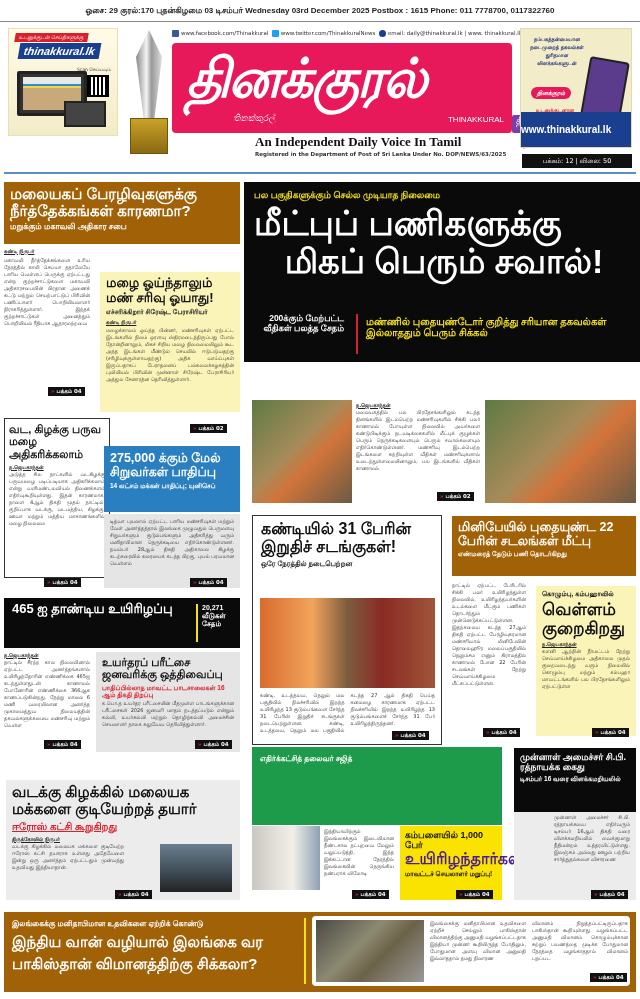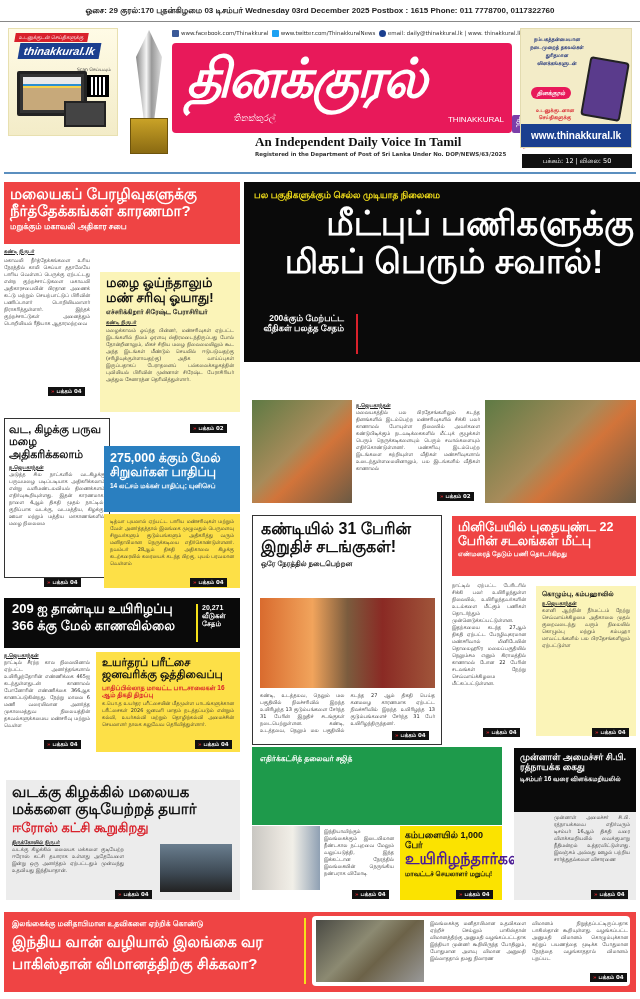--- a/index.html
+++ b/index.html
@@ -27,30 +27,30 @@
 .badge29 .t{position:absolute;left:0;top:10px;width:16px;height:18px;background:#7b3fa8;color:#fff;font-size:10px;text-align:center;border-radius:2px}
 .badge29 .n{position:absolute;left:16px;top:0;font-size:28px;font-weight:bold;color:#e5b50c;font-style:italic;font-family:"Liberation Sans",sans-serif;text-shadow:1px 1px 0 #b8860b}
 .badge29 .rib{position:absolute;left:10px;top:32px;background:#d9212b;color:#fff;font-size:5px;padding:1px 3px;transform:rotate(-10deg)}
 .tagline{left:255px;top:134px;font-family:"Liberation Serif",serif;font-weight:bold;font-size:13px;color:#111}
 .regline{left:255px;top:151px;font-size:5.5px;color:#333;font-weight:bold}
 .promo-right{left:520px;top:28px;width:112px;height:120px;background:#f3ecc8;border:1px solid #e3dbb0}
 .promo-right .txt{position:absolute;left:6px;top:6px;width:60px;font-size:5px;font-weight:bold;color:#1b2f7a;text-align:center;line-height:8px}
 .promo-right .logo{position:absolute;left:10px;top:58px;background:#e8195a;color:#fff;font-size:6px;font-weight:bold;padding:2px 6px;border-radius:6px;font-style:italic}
 .promo-right .sub{position:absolute;left:10px;top:78px;width:48px;font-size:5px;color:#d9212b;font-weight:bold;text-align:center;line-height:7px}
 .promo-right .phone{position:absolute;right:6px;top:30px;width:40px;height:60px;background:#5a3b8c;border:2px solid #222;border-radius:4px;transform:rotate(10deg)}
-.promo-right .url{position:absolute;left:0;bottom:0;width:100%;background:#1b3f8f;color:#fff;font-size:10px;font-weight:bold;text-align:center;padding:6px 0;font-family:"Liberation Sans",sans-serif}
+.promo-right .url{position:absolute;left:0;bottom:0;width:100%;background:#1b3f8f;color:#fff;font-size:10px;font-weight:bold;padding:12px 0;font-family:"Liberation Sans",sans-serif}
 .pricebox{left:522px;top:154px;width:110px;height:14px;background:#111;color:#fff;font-size:6.5px;text-align:center;line-height:14px}
 .rule{left:4px;top:172px;width:632px;height:2px;background:#5b8fbf}
 .box{position:absolute}
-.red{background:#ef4444;color:#fff}
+.red{background:#a16207;color:#fff}
 .black{background:#0a0a0a;color:#fff}
 .blue{background:#2a7fc0;color:#fff}
 .green{background:#1e9a4b;color:#fff}
 .yellowbg{background:#fbf4b8}
-.paleblue{background:#fde047}
+.paleblue{background:#e5e5e5}
 .grey{background:#ececec}
 .hd{font-family:"Liberation Sans",sans-serif;font-weight:bold;line-height:1.12}
 .body{font-size:5px;line-height:7px;color:#333;text-align:justify}
 .byline{font-size:5px;font-weight:bold;text-decoration:underline;color:#222}
 .pg{position:absolute;background:#111;color:#fff;font-size:5.5px;padding:1px 3px;font-weight:bold;white-space:nowrap}
 .pg .arr{color:#e0282e;margin-right:2px}
 .photo{position:absolute;background:linear-gradient(135deg,#5e7a44,#a78b5a 45%,#d2743a 60%,#6b5a44)}
 .photo.ceremony{background:linear-gradient(90deg,#d96b2e,#f1a45c 30%,#7b5c3e 50%,#8a2a24 70%,#a0553a)}
 .photo.people{background:linear-gradient(90deg,#c9c7c2,#e7e3dc 40%,#f1efe8 60%,#8fa0b3)}
 .photo.presser{background:linear-gradient(#6a7e8f,#3e4a55 60%,#222)}
@@ -117,24 +117,25 @@
 <div class="box yellowbg" style="left:100px;top:272px;width:140px;height:140px;padding:4px 6px">
   <div class="hd" style="font-size:13px">மழை ஓய்ந்தாலும் மண் சரிவு ஓயாது!</div>
   <div class="hd" style="font-size:6.5px;margin-top:3px;color:#222">எச்சரிக்கிறார் சிரேஷ்ட பேராசிரியர்</div>
   <div class="byline" style="margin-top:4px">கண்டி நிருபர்</div>
   <div class="body" style="margin-top:1px">மழைக்காலம் ஓய்ந்த பின்னர், மண்சரிவுகள் ஏற்பட்ட இடங்களில் நிலம் ஓரளவு ஸ்திரமடைந்திருப்பது போல் தோன்றினாலும், மிகச் சிறிய மழை நிலைமையிலும் கூட அந்த இடங்கள் மீண்டும் செயலில் ஈடுபடுவதற்கு (சரிழிவுக்குள்ளாவதற்கு) அதிக வாய்ப்புகள் இருப்பதாகப் பேராதனைப் பல்கலைக்கழகத்தின் புவியியல் பிரிவின் முன்னாள் சிரேஷ்ட பேராசிரியர் அத்துல சேனாரத்ன தெரிவித்துள்ளார்.</div>
 </div>
 <div class="pg" style="left:190px;top:424px"><span class="arr">»</span><span>பக்கம் 02</span></div>
 
 <div class="box black" style="left:244px;top:182px;width:400px;height:180px;padding:8px 10px">
   <div class="hd" style="font-size:9px;color:#f5e11a">பல பகுதிகளுக்கும் செல்ல முடியாத நிலைமை</div>
-  <div class="hd" style="font-size:34px;margin-top:4px;text-align:right">மீட்புப் பணிகளுக்கு</div>
+  <div class="hd" style="font-size:34px;margin-top:4px;text-align:left">மீட்புப் பணிகளுக்கு</div>
   <div class="hd" style="font-size:34px;text-align:center">மிகப் பெரும் சவால்!</div>
   <div class="hd" style="position:absolute;left:10px;top:132px;width:90px;font-size:8.5px;text-align:right">200க்கும் மேற்பட்ட வீதிகள் பலத்த சேதம்</div>
   <div style="position:absolute;left:112px;top:132px;width:2px;height:40px;background:#d9212b"></div>
+  <div class="hd" style="position:absolute;left:122px;top:134px;width:250px;font-size:10px;color:#f5e11a">மண்ணில் புதையுண்டோர் குறித்து சரியான தகவல்கள் இல்லாததும் பெரும் சிக்கல்</div>
 </div>
 <div class="photo" style="left:252px;top:400px;width:100px;height:103px"></div>
 <div class="box" style="left:356px;top:402px;width:124px;height:100px">
   <div class="byline">ந.ஜெயகாந்தன்</div>
   <div class="body">மலையகத்தில் பல பிரதேசங்களிலும் கடந்த தினங்களில் இடம்பெற்ற மண்சரிவுகளில் சிக்கி பலர் காணாமல் போயுள்ள நிலையில் அவர்களை கண்டுபிடிக்கும் நடவடிக்கைகளில் மீட்புக் குழுக்கள் பெரும் நெருக்கடிகளையும் பெரும் சவால்களையும் எதிர்கொண்டுள்ளனர். மண்சரிவு இடம்பெற்ற இடங்களை சுற்றியுள்ள வீதிகள் மண்சரிவுகளால் உடைந்துள்ளமையினாலும், பல இடங்களில் வீதிகள் காணாமல்</div>
 </div>
 <div class="pg" style="left:437px;top:492px"><span class="arr">»</span><span>பக்கம் 02</span></div>
 <div class="photo" style="left:485px;top:400px;width:151px;height:103px"></div>
 
 <div class="box" style="left:4px;top:418px;width:106px;height:160px;border:1px solid #333;padding:4px">
@@ -167,47 +168,47 @@
   <div class="hd" style="font-size:12.5px">மினிபேயில் புதையுண்ட 22 பேரின் சடலங்கள் மீட்பு</div>
   <div class="hd" style="font-size:6.5px;margin-top:2px">எண்மரைத் தேடும் பணி தொடர்கிறது</div>
 </div>
 <div class="box" style="left:452px;top:582px;width:74px;height:150px">
   <div class="body">நாட்டில் ஏற்பட்ட பேரிடரில் சிக்கி பலர் உயிரிழந்துள்ள நிலையில், உயிரிழந்தவர்களின் உடல்களை மீட்கும் பணிகள் தொடர்ந்தும் முன்னெடுக்கப்பட்டுள்ளன. இதற்கமைய கடந்த 27ஆம் திகதி ஏற்பட்ட பேரழிவுகரமான மண்சரிவால் மினிபேயின் தொலைஹூர மலைப்பகுதியில் நெலும்சம எனும் கிராமத்தில் காணாமல் போன 22 பேரின் சடலங்கள் நேற்று செவ்வாய்க்கிழமை மீட்கப்பட்டுள்ளன.</div>
 </div>
 <div class="pg" style="left:483px;top:728px"><span class="arr">»</span><span>பக்கம் 04</span></div>
 
 <div class="box yellowbg" style="left:536px;top:586px;width:100px;height:150px;padding:4px 6px">
   <div class="hd" style="font-size:6.5px">கொழும்பு, கம்பஹாவில்</div>
+  <div class="hd" style="font-size:17px;margin-top:3px">வெள்ளம் குறைகிறது</div>
   <div class="byline" style="margin-top:3px">ந.ஜெயகாந்தன்</div>
   <div class="body">களனி ஆற்றின் நீர்மட்டம் நேற்று செவ்வாய்க்கிழமை அதிகாலை முதல் குறைவடைந்து வரும் நிலையில் கொழும்பு மற்றும் கம்பஹா மாவட்டங்களில் பல பிரதேசங்களிலும் ஏற்பட்டுள்ள</div>
 </div>
 <div class="pg" style="left:592px;top:728px"><span class="arr">»</span><span>பக்கம் 04</span></div>
 
 <div class="box black" style="left:4px;top:598px;width:236px;height:50px;padding:4px 8px">
-  <div class="hd" style="font-size:13px;width:176px">209 ஐ தாண்டிய உயிரிழப்பு</div>
-  <div class="hd" style="font-size:13px;width:176px;margin-top:2px">366 க்கு மேல் காணவில்லை</div>
+  <div class="hd" style="font-size:13px;width:176px">465 ஐ தாண்டிய உயிரிழப்பு</div>
   <div style="position:absolute;left:192px;top:6px;width:2px;height:38px;background:#f5e11a"></div>
   <div class="hd" style="position:absolute;left:198px;top:6px;width:34px;font-size:7px">20,271 வீடுகள் சேதம்</div>
 </div>
 <div class="box" style="left:4px;top:652px;width:86px;height:90px">
   <div class="byline">ந.ஜெயகாந்தன்</div>
   <div class="body">நாட்டில் சீரற்ற கால நிலையினால் ஏற்பட்ட அனர்த்தங்களால் உயிரிழந்தோரின் எண்ணிக்கை 465ஐ கடந்துள்ளதுடன் காணாமல் போனோரின் எண்ணிக்கை 366ஆக காணப்படுகின்றது. நேற்று மாலை 6 மணி வரையிலான அனர்த்த முகாமைத்துவ நிலையத்தின் தகவல்களுக்கமைய மண்சரிவு மற்றும் வெள்ள</div>
 </div>
 <div class="pg" style="left:44px;top:740px"><span class="arr">»</span><span>பக்கம் 04</span></div>
 
 <div class="box paleblue" style="left:96px;top:652px;width:144px;height:100px;padding:4px 6px">
   <div class="hd" style="font-size:11px">உயர்தரப் பரீட்சை ஜனவரிக்கு ஒத்திவைப்பு</div>
   <div class="hd" style="font-size:6.5px;margin-top:3px;color:#d9212b">பாதிப்பில்லாத மாவட்ட பாடசாலைகள் 16 ஆம் திகதி திறப்பு</div>
   <div class="body" style="margin-top:2px">க.பொ.த உயர்தர பரீட்சையின் மீதமுள்ள பாடங்களுக்கான பரீட்சைகள் 2026 ஜனவரி மாதம் நடத்தப்படும் என்றும் கல்வி, உயர்கல்வி மற்றும் தொழிற்கல்வி அமைச்சின் செயலாளர் நாலக கலுவேவ தெரிவித்துள்ளார்.</div>
 </div>
 <div class="pg" style="left:195px;top:740px"><span class="arr">»</span><span>பக்கம் 04</span></div>
 
 <div class="box grey" style="left:6px;top:780px;width:234px;height:120px;padding:4px 6px">
   <div class="hd" style="font-size:15px">வடக்கு கிழக்கில் மலையக மக்களை குடியேற்றத் தயார்</div>
-  <div class="hd" style="font-size:13px;margin-top:3px;color:#d9212b;">ஈரோஸ் கட்சி கூறுகிறது</div>
+  <div class="hd" style="font-size:10px;margin-top:3px;color:#d9212b;text-decoration:underline">ஈரோஸ் கட்சி கூறுகிறது</div>
   <div class="byline" style="margin-top:4px;width:112px">திருக்கோவில் நிருபர்</div>
   <div class="body" style="width:112px">வடக்கு கிழக்கில் மலையக மக்களை குடியேற்ற ஈரோஸ் கட்சி தயாராக உள்ளது அதேவேளை இன்று ஒரு அனர்த்தம் ஏற்பட்டதும் முன்வந்து உதவியது இந்தியாதான்.</div>
 </div>
 <div class="photo presser" style="left:160px;top:844px;width:72px;height:48px"></div>
 <div class="pg" style="left:115px;top:890px"><span class="arr">»</span><span>பக்கம் 04</span></div>
 
 <div class="box green" style="left:252px;top:747px;width:250px;height:78px;padding:5px 8px">
   <div class="hd" style="font-size:7.5px;margin-top:3px">எதிர்க்கட்சித் தலைவர் சஜித்</div>
 </div>
 <div class="photo people" style="left:252px;top:826px;width:68px;height:64px"></div>

